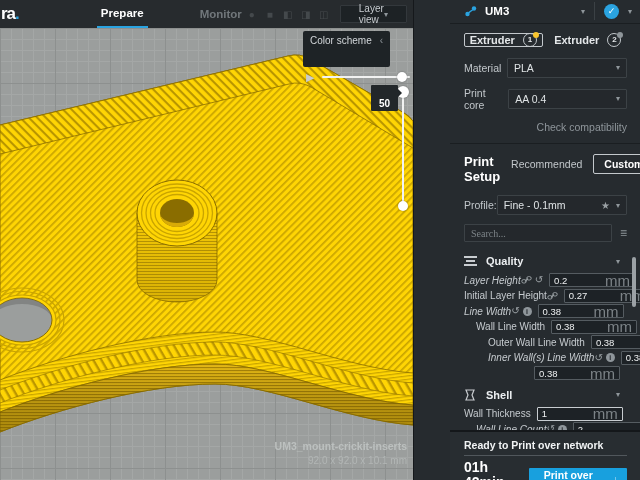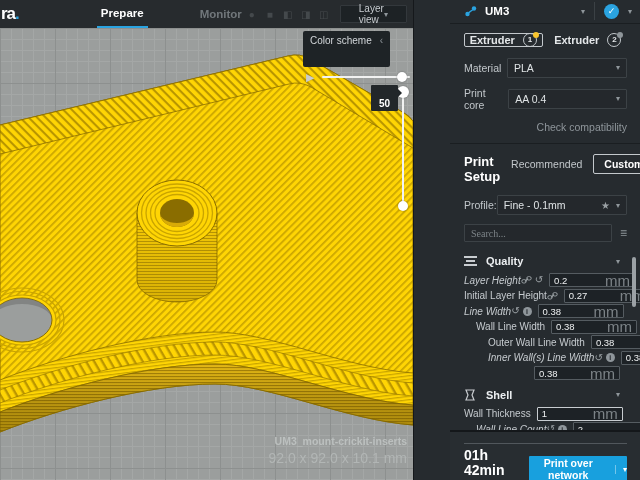--- a/index.html
+++ b/index.html
@@ -53,21 +53,21 @@
     box-shadow:0 0 2px rgba(0,0,0,.4); }
   .layer-badge { position:absolute; right:15px; top:-1px; background:#22272a; color:#fff; font-size:10px;
     font-weight:bold; padding:13px 8px 2px 8px; border-radius:1px; }
   .layer-badge::after { content:""; position:absolute; right:-4px; top:4px; border-top:4px solid transparent;
     border-bottom:4px solid transparent; border-left:4px solid #22272a; }
 
   .model-svg { position:absolute; left:0; top:28px; z-index:5; }
 
   .model-info { position:absolute; right:6px; bottom:14px; text-align:right; z-index:10; }
   .model-name { color:#bcc0bf; font-size:10.5px; font-weight:bold; }
-  .model-dims { color:#b2b6b5; font-size:14px; margin-top:3px; }
+  .model-dims { color:#b2b6b5; font-size:10px; margin-top:3px; }
 
   
   .sidebar { position:relative; width:227px; height:480px; background:#262b2f; display:flex; flex-direction:column;
     border-left:1px solid #15181b;padding-left:36px; }
   .machine-header { height:30px; display:flex; align-items:center; padding:0 8px 0 14px;
     border-bottom:1px solid #1a1e21; }
   .machine-name { color:#fff; font-size:11.5px; font-weight:bold; margin-left:7px; }
   .mh-chev { color:#8f969b; font-size:8px; margin-left:auto; }
   .mh-divider { width:1px; height:18px; background:#3b4145; margin:0 9px; }
   .check-circle { width:15px; height:15px; border-radius:50%; background:#2aa3e0; color:#fff; font-size:9px;
@@ -447,20 +447,21 @@
             <span class="value-box">
               <span class="value-text">2</span>
               <span class="unit-text"></span>
             </span>
           </div>
         </div>
       <div class="scrollbar-handle"></div>
     </div>
 
     <div class="footer">
+      <div class="footer-status">Ready to Print over network</div>
       <div class="footer-line"></div>
       <div class="footer-row">
         <div>
           <div class="print-time">01h 42min</div>
           <div class="print-usage">2.00m / ~ 16g</div>
         </div>
         <button class="print-btn">
           <span>Print over network</span>
           <span class="chev">▾</span>
         </button>

